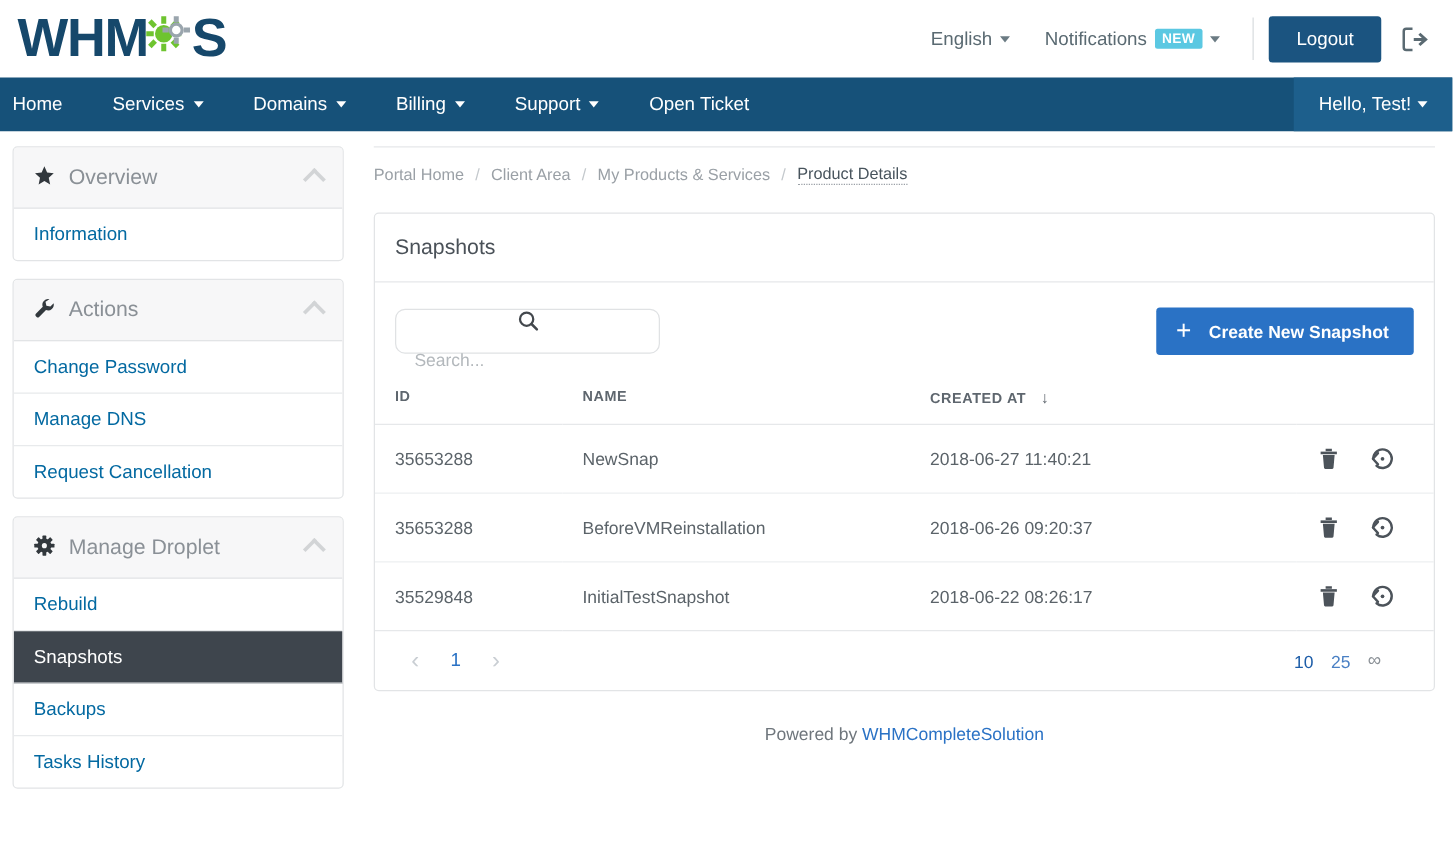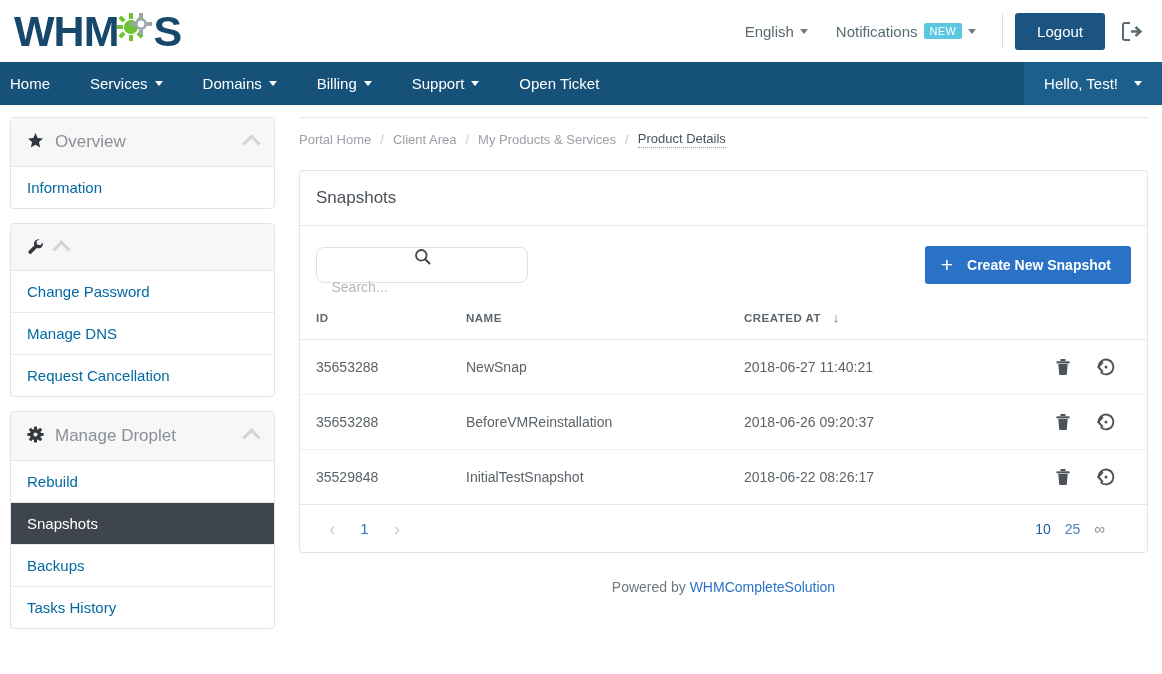--- a/index.html
+++ b/index.html
@@ -61,21 +61,21 @@
     width: 0; height: 0;
     border-left: 4px solid transparent;
     border-right: 4px solid transparent;
     border-top: 5px solid #6b7b83;
     display: inline-block;
   }
   .badge-new {
     background: #5bc8e2;
     color: #ffffff;
     font-size: 11px;
-    font-weight: normal;
+    font-weight: bold;
     border-radius: 2px;
     padding: 3px 6px 2px 6px;
     line-height: 1;
     letter-spacing: .3px;
   }
   .hdr-divider {
     width: 1px;
     height: 34px;
     background: #d9dde0;
     margin: 0 12px;
@@ -117,21 +117,21 @@
   }
   .nav-item:first-child { padding-left: 10px; }
   .nav-item .caret-down { border-top-color: #ffffff; }
   .nav-user {
     margin-left: auto;
     background: #1d5f8c;
     color: #ffffff;
     font-size: 15px;
     display: flex;
     align-items: center;
-    gap: 16px;
+    gap: 5px;
     padding: 0 20px;
     cursor: pointer;
   }
   .nav-user .caret-down { border-top-color: #ffffff; }
 
   
   .page {
     display: flex;
     padding: 12px 12px 0 10px;
     gap: 24px;
@@ -462,20 +462,21 @@
       <a class="side-link">Information</a>
     </div>
 
     <div class="panel">
       <div class="panel-head">
         <span class="panel-head-icon">
           <svg width="17" height="17" viewBox="0 0 17 17" aria-hidden="true">
             <path d="M12.6 1.3 a4.6 4.6 0 0 0 -5.4 6.1 L1.7 12.9 a1.4 1.4 0 0 0 0 2 l0.6 0.6 a1.4 1.4 0 0 0 2 0 L9.8 10 a4.6 4.6 0 0 0 6.1 -5.4 L13.3 7.2 L10.1 6.5 L9.4 3.3 Z" fill="#32383d"></path>
           </svg>
         </span>
+        <span class="panel-head-title">Actions</span>
         <span class="chevron-up"></span>
       </div>
       <a class="side-link">Change Password</a>
       <a class="side-link">Manage DNS</a>
       <a class="side-link">Request Cancellation</a>
     </div>
 
     <div class="panel">
       <div class="panel-head">
         <span class="panel-head-icon">

